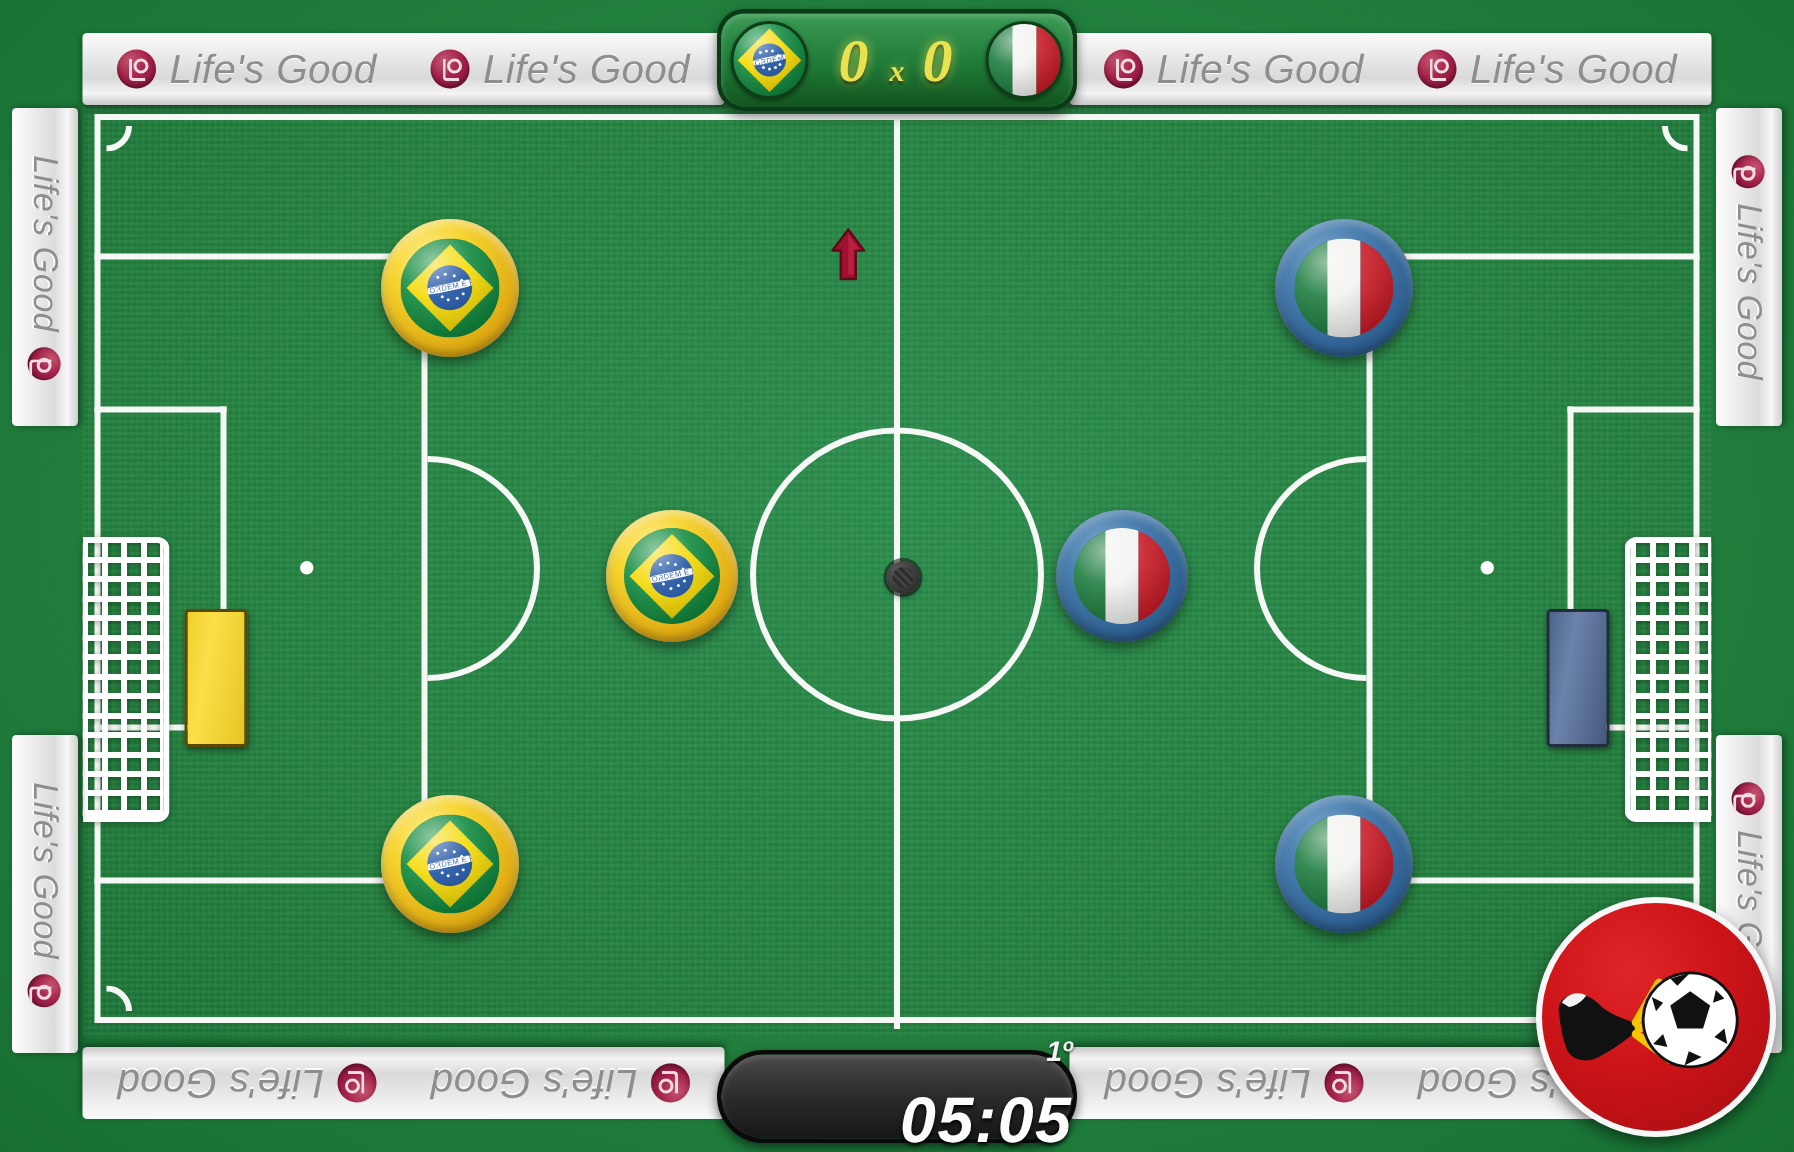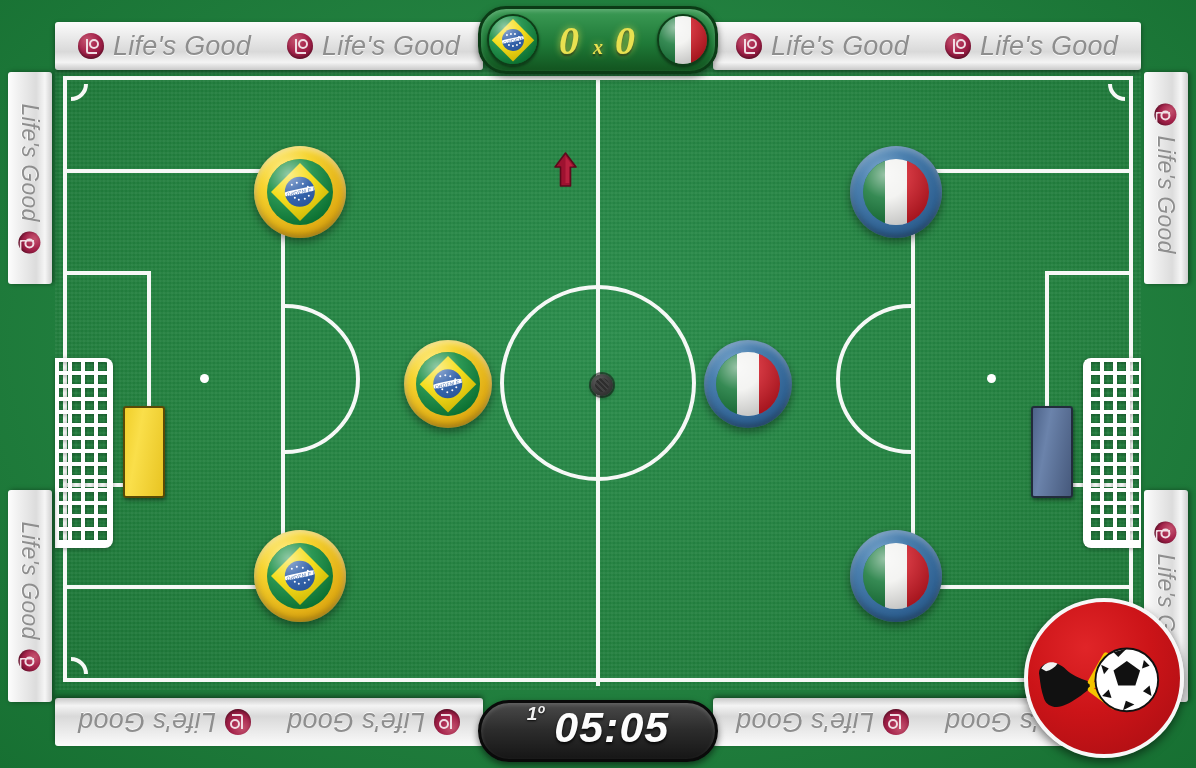--- a/index.html
+++ b/index.html
@@ -178,21 +178,21 @@
   .vbanner .lglogo { width:22px; height:22px; }
   #vL1 { left:8px;  top:72px;  height:212px; }
   #vL2 { left:8px;  top:490px; height:212px; }
   #vR1 { right:8px; top:72px;  height:212px; }
   #vR2 { right:8px; top:490px; height:212px; }
   .rotCW  { transform:rotate(90deg); }
 
   
   #scoreboard {
     position:absolute; left:478px; top:6px; width:240px; height:68px;
-    border-radius:28px;
+    border-radius:18px;
     background:linear-gradient(180deg,#3c9b55 0%,#1f7a38 55%,#12541f 100%);
     border:3px solid #0b3b16;
     box-shadow:0 3px 7px rgba(0,0,0,.5), inset 0 2px 4px rgba(255,255,255,.2);
     display:flex; align-items:center; justify-content:space-between;
     padding:0 6px;
   }
   .sbflag {
     width:52px; height:52px; border-radius:50%; overflow:hidden; flex:none;
     border:2px solid #0e3d18; box-shadow:inset 0 -3px 6px rgba(0,0,0,.45), 0 1px 3px rgba(0,0,0,.5);
     position:relative;
@@ -205,21 +205,21 @@
   }
   #scoretext .x { font-size:20px; letter-spacing:0; }
 
   
   #timer {
     position:absolute; left:478px; bottom:6px; width:240px; height:62px;
     border-radius:31px;
     background:linear-gradient(180deg,#4a4a4a 0%,#2c2c2c 48%,#161616 100%);
     border:3px solid #0a0a0a;
     box-shadow:0 3px 7px rgba(0,0,0,.55), inset 0 2px 4px rgba(255,255,255,.15);
-    display:flex; align-items:flex-start; justify-content:center; gap:10px;
+    display:flex; align-items:flex-end; justify-content:center; gap:10px;flex-direction:column;
   }
   #period { color:#f2f2f2; font-size:19px; font-weight:bold; font-style:italic;
             text-shadow:0 1px 2px rgba(0,0,0,.8); }
   #clock  { color:#fdfdfd; font-size:43px; font-weight:bold; font-style:italic;
             letter-spacing:1px; text-shadow:0 2px 3px rgba(0,0,0,.85);
             font-family:"Liberation Sans", sans-serif; }
 
   
   #kickbtn {
     position:absolute; right:12px; bottom:10px; width:160px; height:160px;

